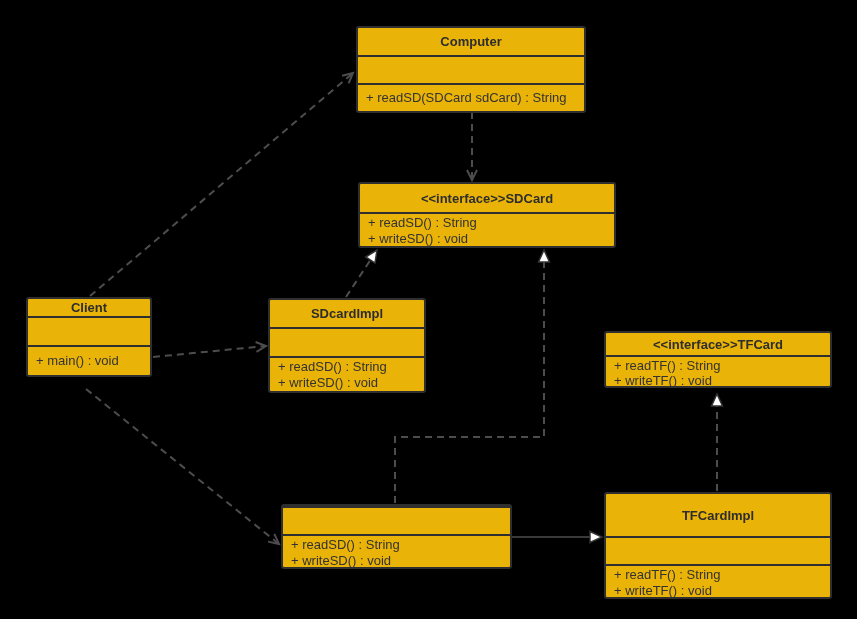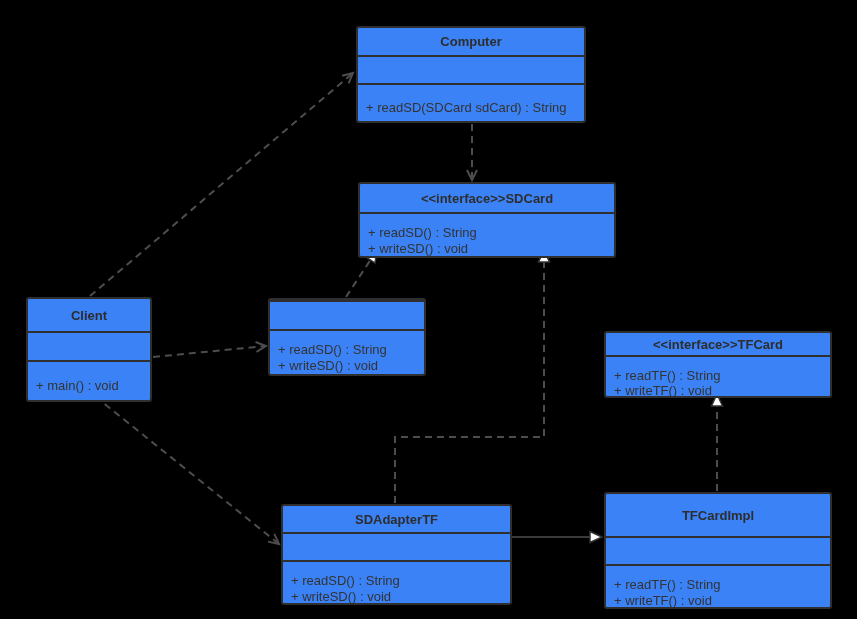--- a/index.html
+++ b/index.html
@@ -6,41 +6,41 @@
   #canvas{
     position:relative;
     width:857px;height:619px;
     background:#000;
     overflow:hidden;
     font-family:"Liberation Sans","DejaVu Sans",sans-serif;
   }
   #edges{position:absolute;left:0;top:0;width:857px;height:619px;}
   .cls{
     position:absolute;
-    background:#3b82f6;
+    background:#eab308;
     border:2px solid #2f2f2f;
     border-radius:3px;
     box-sizing:border-box;
     color:#333;
   }
   .t{
     font-weight:bold;
     font-size:13px;
     text-align:center;
     color:#2d2d2d;
     display:flex;align-items:center;justify-content:center;
     white-space:nowrap;
     overflow:hidden;
   }
   .c{
     border-top:2px solid #2f2f2f;
     box-sizing:content-box;
     overflow:hidden;
   }
-  .m{padding-top:11px;}
+  .m{padding-top:1px;}
   .mr{
     font-size:13px;
     color:#333;
     padding-left:8px;
     line-height:16px;
     white-space:nowrap;
   }
   .mr.single{line-height:26px;}
 </style>
 </head>
@@ -85,45 +85,45 @@
 
   <div class="cls" style="left:358px;top:182px;width:258px;">
     <div class="t" style="height:28px">&lt;&lt;interface&gt;&gt;SDCard</div>
     <div class="c m" style="height:31px">
       <div class="mr">+ readSD() : String</div>
       <div class="mr">+ writeSD() : void</div>
     </div>
   </div>
 
   <div class="cls" style="left:26px;top:297px;width:126px;">
-    <div class="t" style="height:32px">Client</div>
+    <div class="t" style="height:17px">Client</div>
     <div class="c" style="height:27px"></div>
     <div class="c m" style="height:27px">
       <div class="mr single">+ main() : void</div>
     </div>
   </div>
 
   <div class="cls" style="left:268px;top:298px;width:158px;">
+    <div class="t" style="height:27px">SDcardImpl</div>
     <div class="c" style="height:27px"></div>
     <div class="c m" style="height:32px">
       <div class="mr">+ readSD() : String</div>
       <div class="mr">+ writeSD() : void</div>
     </div>
   </div>
 
   <div class="cls" style="left:604px;top:331px;width:228px;">
     <div class="t" style="height:22px">&lt;&lt;interface&gt;&gt;TFCard</div>
     <div class="c m" style="height:28px">
       <div class="mr" style="line-height:15px">+ readTF() : String</div>
       <div class="mr" style="line-height:15px">+ writeTF() : void</div>
     </div>
   </div>
 
   <div class="cls" style="left:281px;top:504px;width:231px;">
-    <div class="t" style="height:26px">SDAdapterTF</div>
     <div class="c" style="height:26px"></div>
     <div class="c m" style="height:30px">
       <div class="mr">+ readSD() : String</div>
       <div class="mr">+ writeSD() : void</div>
     </div>
   </div>
 
   <div class="cls" style="left:604px;top:492px;width:228px;">
     <div class="t" style="height:42px">TFCardImpl</div>
     <div class="c" style="height:26px"></div>

